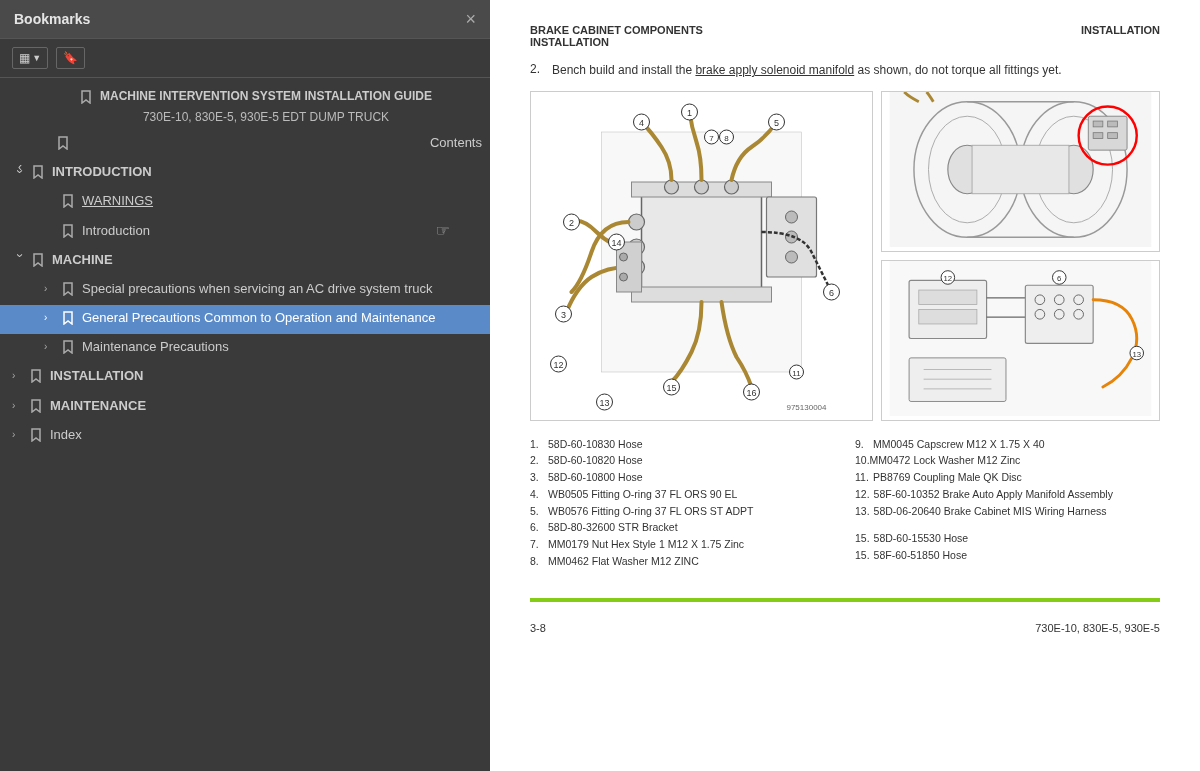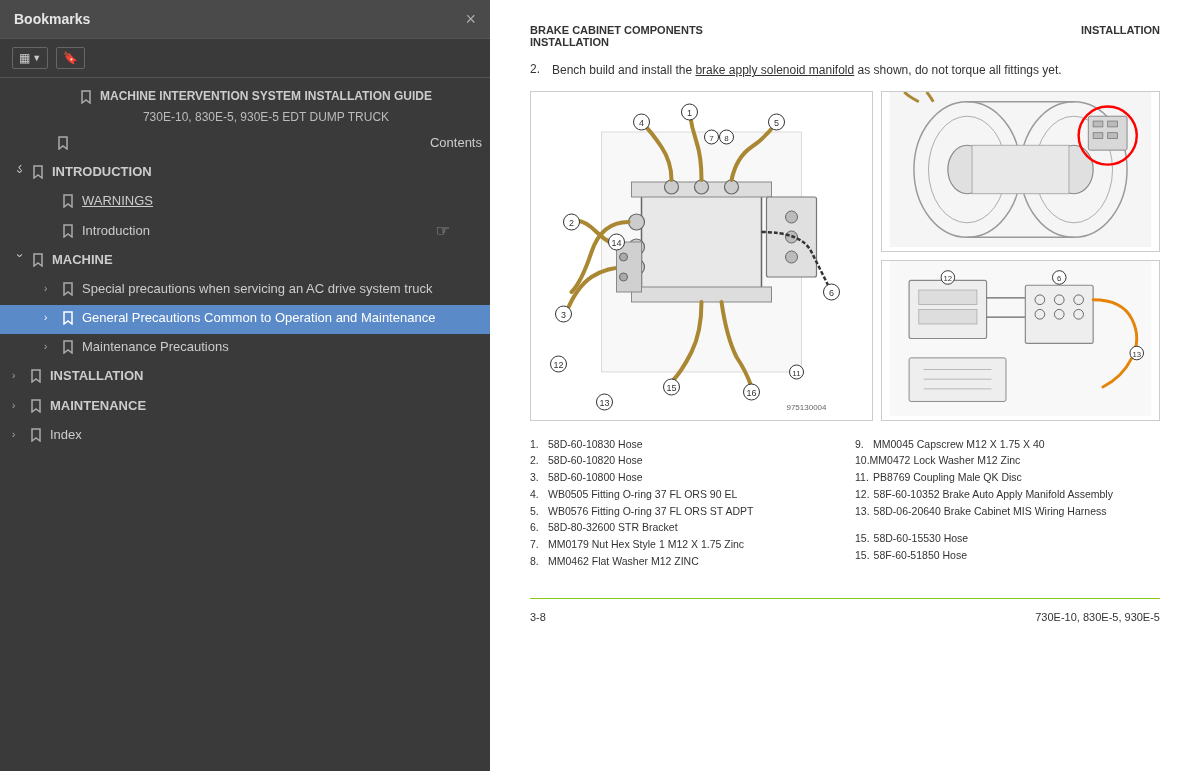--- a/index.html
+++ b/index.html
@@ -181,22 +181,22 @@
       gap: 2px 20px;
       font-size: 10.5px;
       color: #333;
       line-height: 1.5;
     }
 
     .doc-footer {
       display: flex;
       justify-content: space-between;
       margin-top: 30px;
-      padding-top: 12px;
-      border-top: 1px solid #84cc16;
+      padding-top: 20px;
+      border-top: 4px solid #84cc16;
       font-size: 11px;
       color: #333;
     }
 
     
     .sidebar-content::-webkit-scrollbar { width: 6px; }
     .sidebar-content::-webkit-scrollbar-track { background: #3a3a3a; }
     .sidebar-content::-webkit-scrollbar-thumb { background: #666; }
 
     #main-content::-webkit-scrollbar { width: 8px; }

